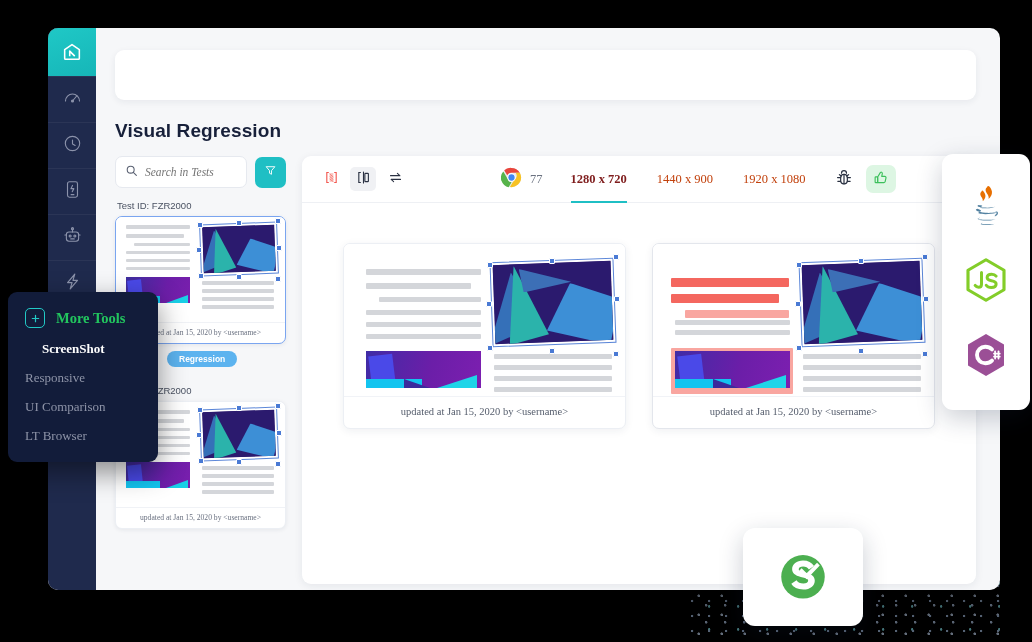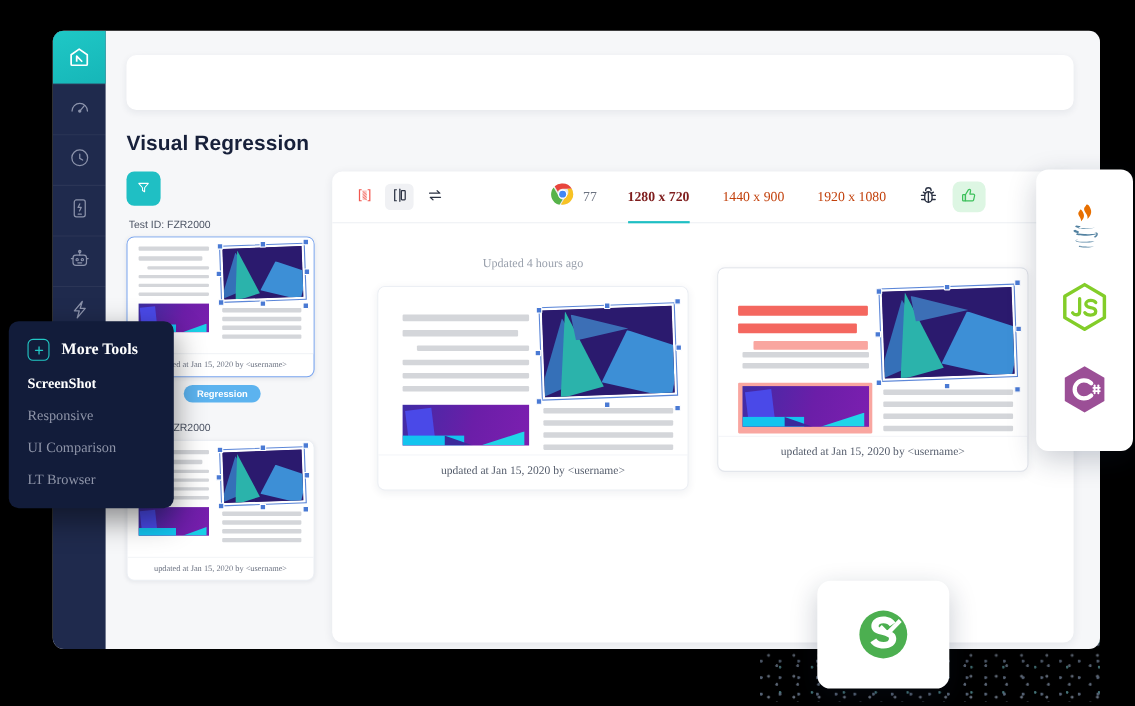--- a/index.html
+++ b/index.html
@@ -190,23 +190,23 @@
     background: #121c3a; border-radius: 9px;
     box-shadow: 0 10px 28px rgba(0,0,0,.45);
     padding: 16px 0 0 17px; z-index: 40;
   }
   .mt-head { display: flex; align-items: center; gap: 11px; }
   .mt-plus {
     width: 20px; height: 20px; border: 1.6px solid #22c9c6; border-radius: 5px;
     display: flex; align-items: center; justify-content: center; flex: none;
   }
   .mt-plus svg { width: 11px; height: 11px; }
-  .mt-title { color: #ffffff; font-size: 14.5px; font-weight: bold; font-family: "Liberation Serif", serif; }
+  .mt-title { color: #22c55e; font-size: 14.5px; font-weight: bold; font-family: "Liberation Serif", serif; }
   .mt-item { font-size: 13px; margin-top: 13px; font-family: "Liberation Serif", serif; }
-  .mt-item.on { color: #ffffff; font-weight: bold; }
+  .mt-item.on { color: #ffffff; font-weight: bold; margin-left: 17px; }
   .mt-item.off { color: #8e94a8; }
 
   
   .lang-panel {
     position: absolute; left: 942px; top: 154px; width: 88px; height: 256px;
     background: #fff; border-radius: 11px;
     box-shadow: 0 8px 26px rgba(20,30,60,.22);
     display: flex; flex-direction: column; align-items: center;
     justify-content: space-around; padding: 16px 0; z-index: 30;
   }
@@ -290,20 +290,29 @@
         <div class="topbar"></div>
       </div>
 
       <div class="page-title">Visual Regression</div>
 
       <div class="body-row">
 
         <div class="tests-pane">
 
           <div class="search-row">
+            <div class="search-box">
+              <span>
+                <svg viewBox="0 0 24 24" fill="none" stroke="#5a6172" stroke-width="2" stroke-linecap="round">
+                  <circle cx="10.5" cy="10.5" r="6.4"></circle>
+                    <path d="M15.3 15.3 21 21"></path>
+                </svg>
+              </span>
+              <input class="search-input" value="" placeholder="Search in Tests" style="">
+            </div>
             <button class="filter-btn">
               <span>
                 <svg viewBox="0 0 24 24" fill="none" stroke="#fff" stroke-width="1.7" stroke-linejoin="round">
                   <path d="M4 5h16l-6.2 7.3V19l-3.6-2v-4.7z"></path>
                 </svg>
               </span>
             </button>
           </div>
 
           
@@ -459,21 +468,20 @@
                   </svg>
                 </span>
               </button>
             </div>
           </div>
 
           <div class="compare-body">
 
             <div class="col">
               <div class="col-head">
-                <div class="col-sub">Updated 4 hours ago</div>
               </div>
               <div class="shot-card">
                 <div class="shot-canvas">
                   <div class="ln" style="left:22px;top:25px;width:115px;height:6px"></div>
                   <div class="ln" style="left:22px;top:39px;width:105px;height:6px"></div>
                   <div class="ln" style="left:35px;top:53px;width:102px;height:5px"></div>
                   <div class="ln" style="left:22px;top:66px;width:115px;height:5px"></div>
                   <div class="ln" style="left:22px;top:78px;width:115px;height:5px"></div>
                   <div class="ln" style="left:22px;top:90px;width:115px;height:5px"></div>
                   <div class="band" style="left:22px;top:107px;width:115px;height:37px;background:linear-gradient(105deg,#3f2ca6,#6b1ea8 55%,#7c1fb0)">

